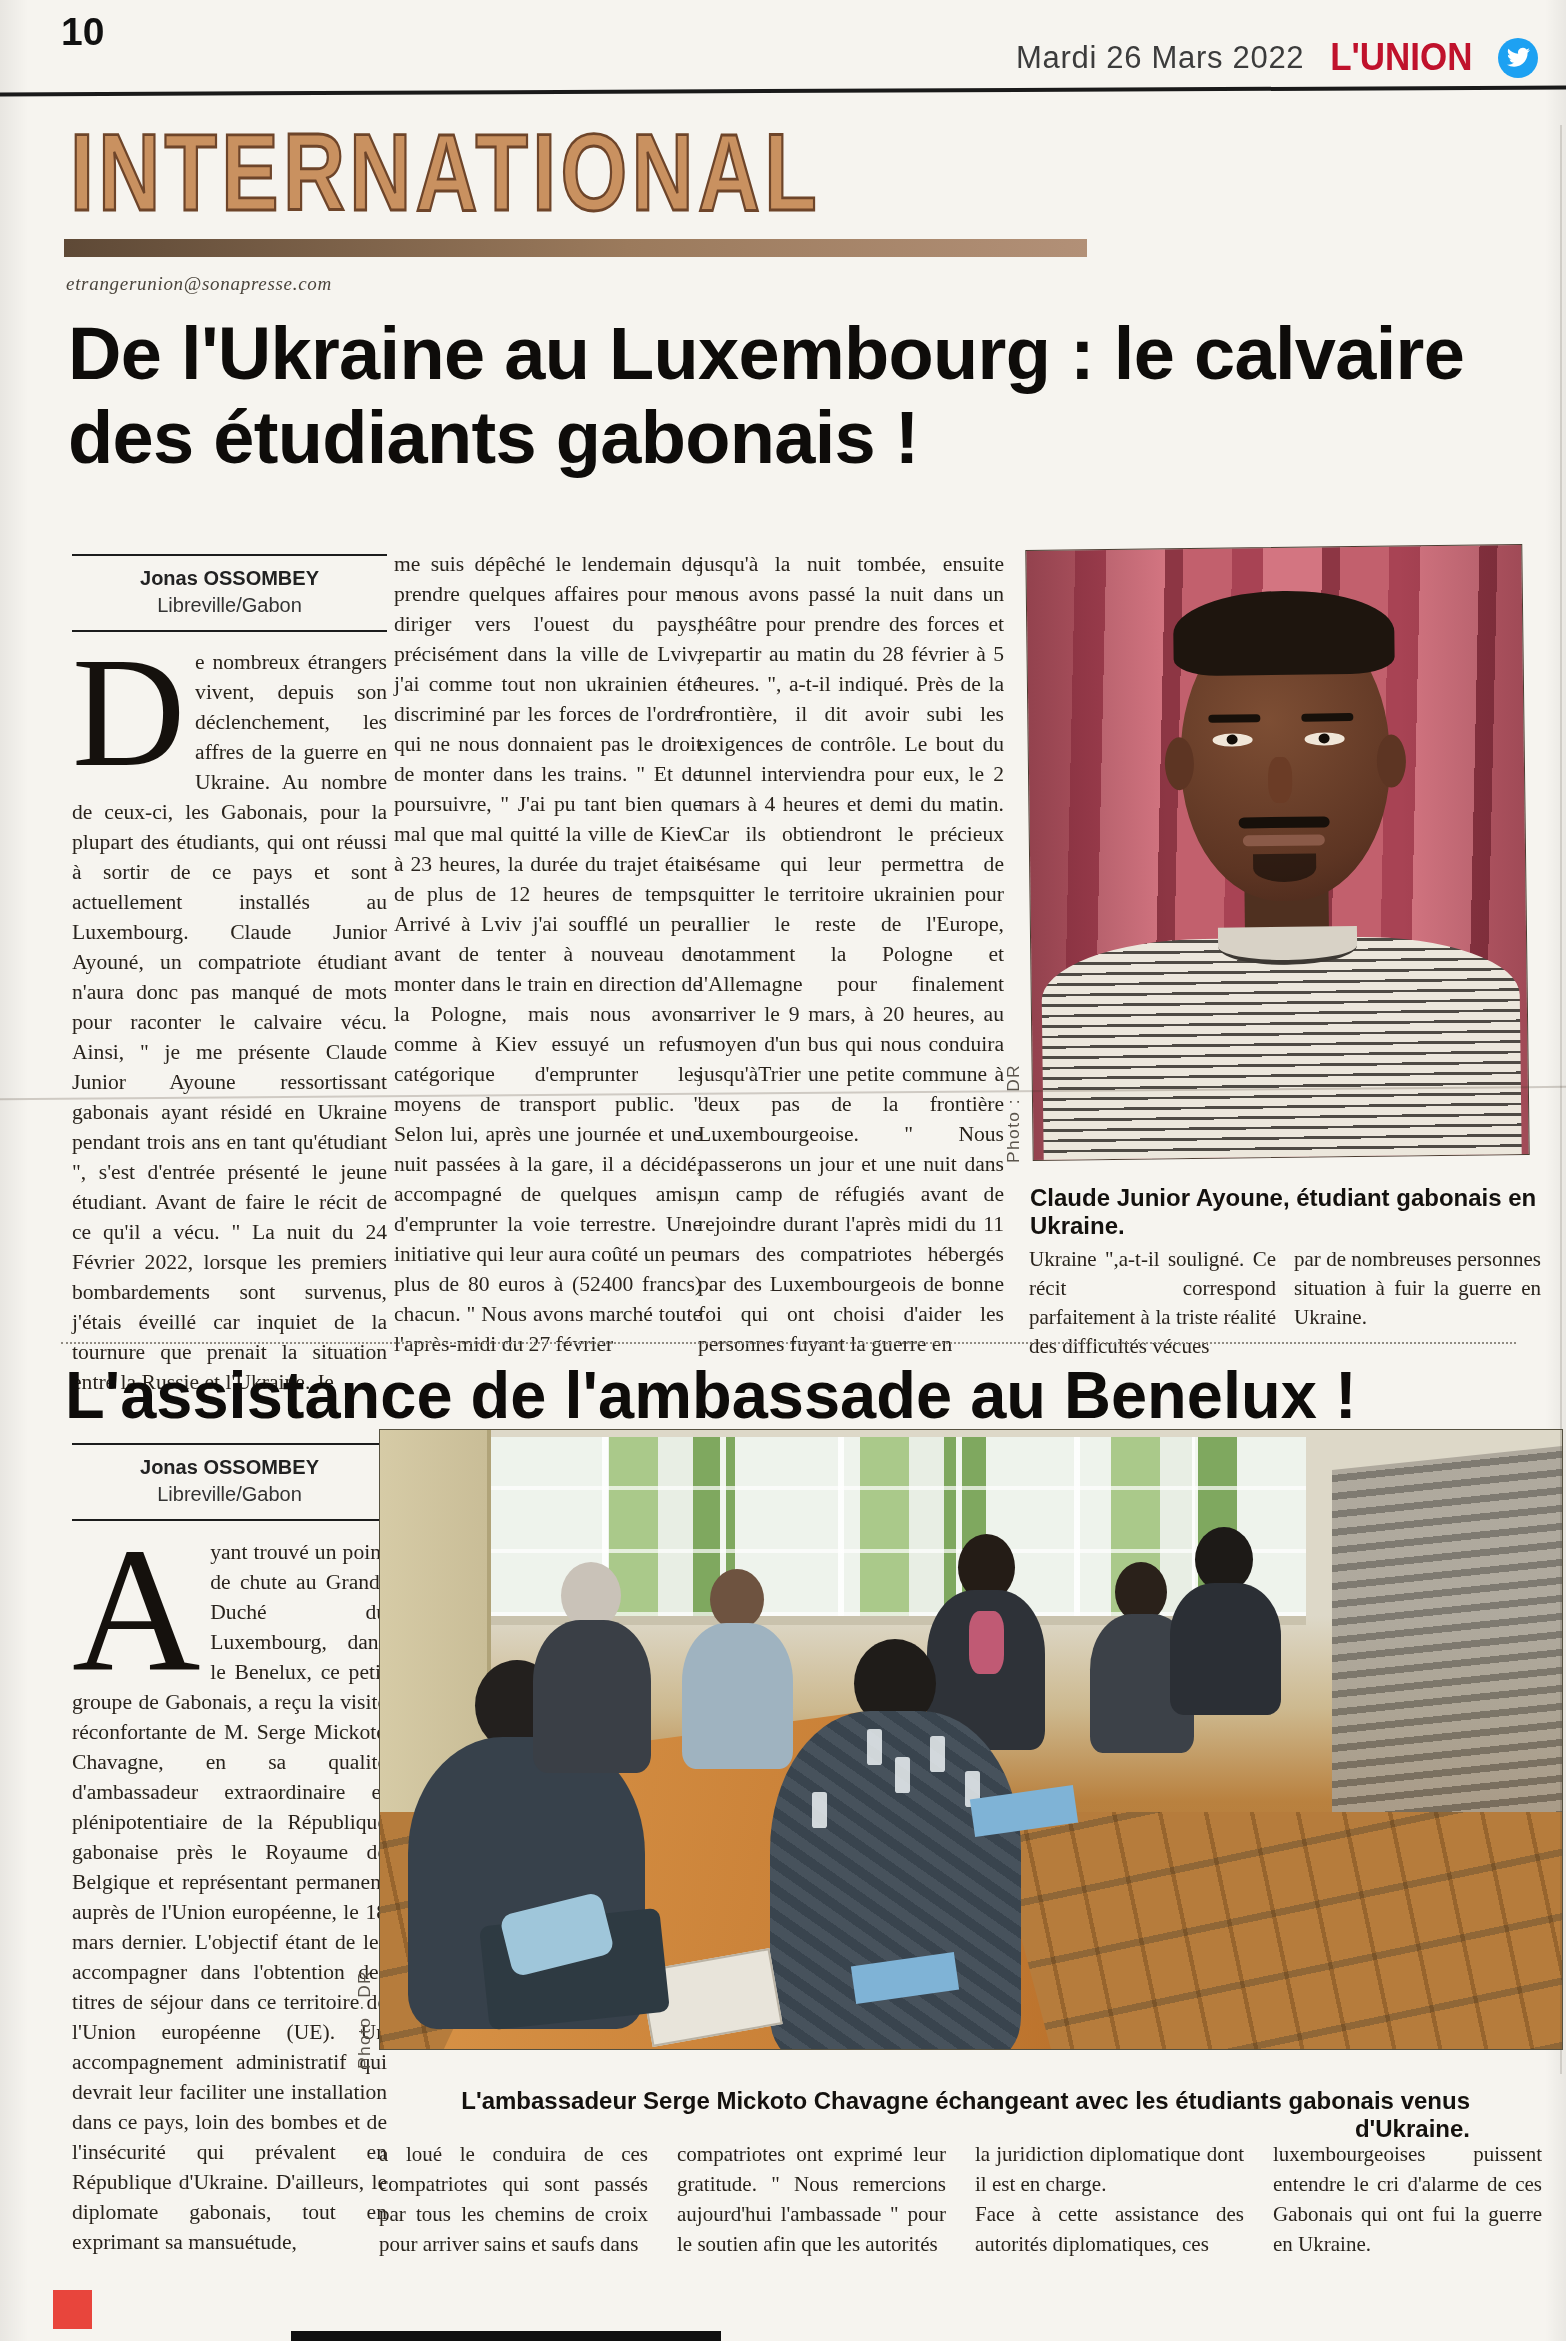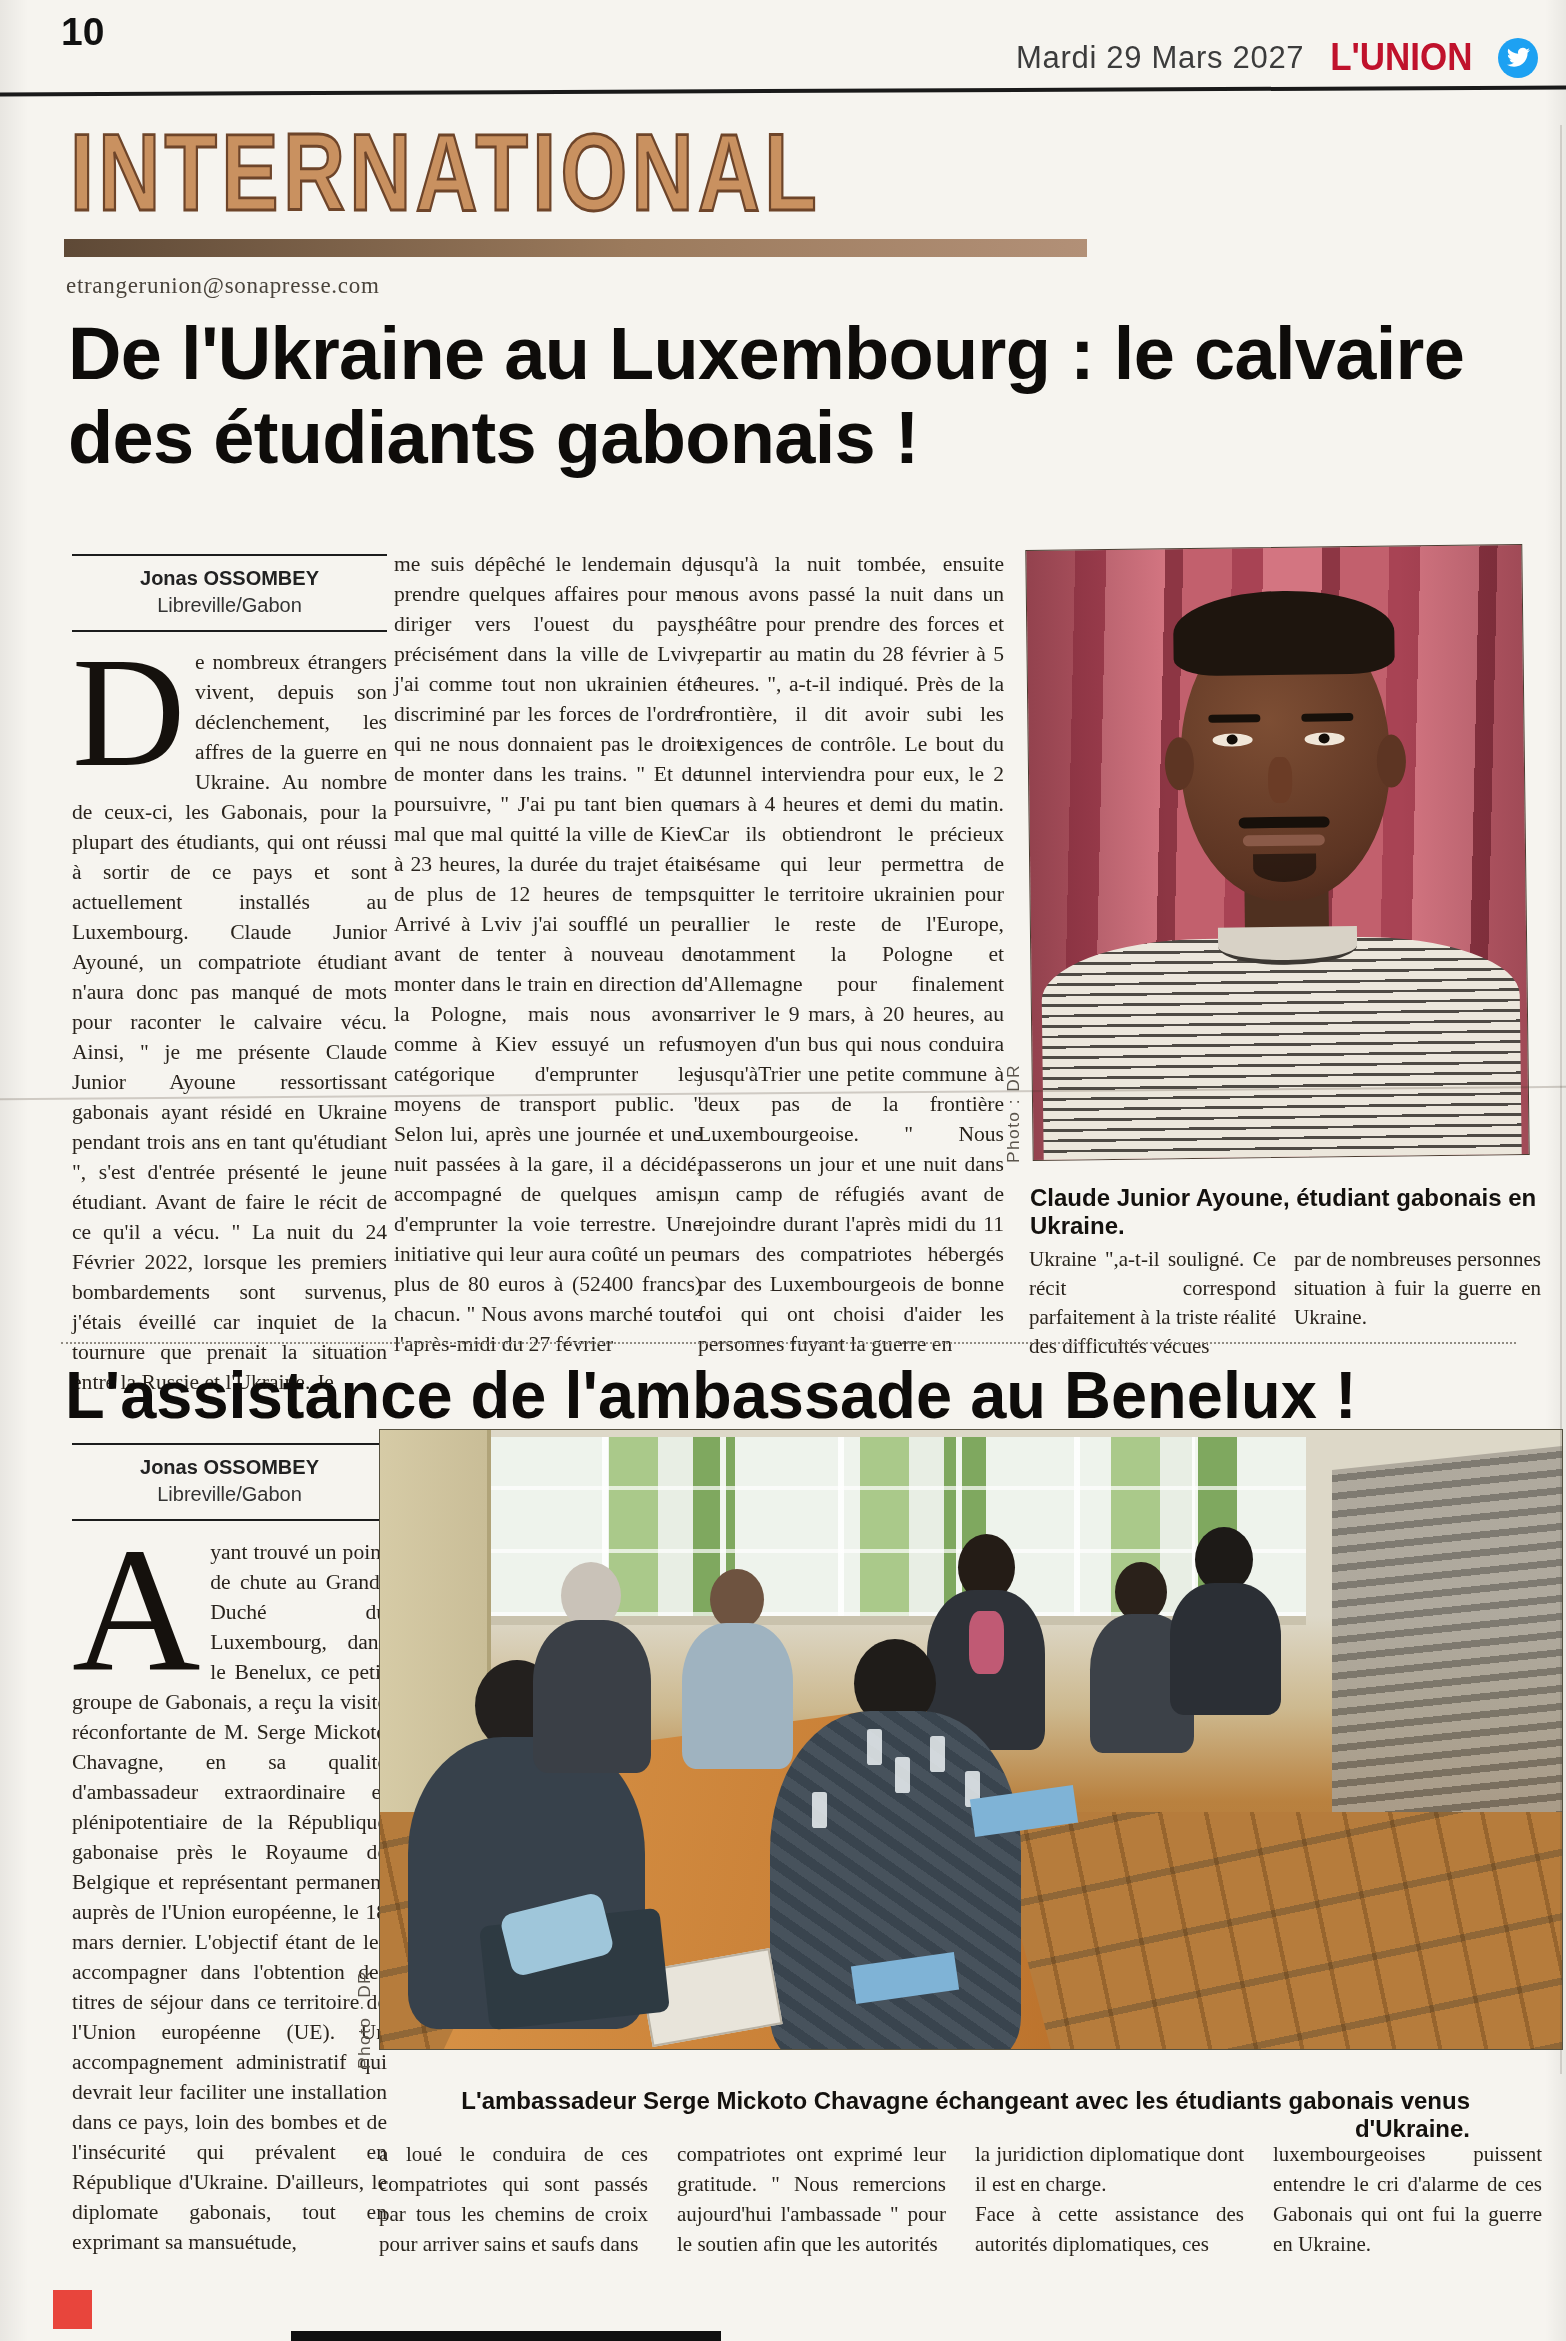--- a/index.html
+++ b/index.html
@@ -30,21 +30,21 @@
 
   
   .section-title {
     left:70px; top:117px;
     font-family:"Liberation Sans",sans-serif; font-weight:bold; font-size:110px; line-height:1;
     color:#c99160; -webkit-text-stroke:2.8px #6e452a; letter-spacing:5.6px;
     transform:scaleX(.78); transform-origin:left top; white-space:nowrap;
   }
   .section-bar { left:64px; top:239px; width:1023px; height:18px;
     background:linear-gradient(90deg,#5e4936,#9b7a5c 55%,#b29077); }
-  .section-email { left:66px; top:273px; font-size:23px; color:#4a443c; letter-spacing:0.7px; }
+  .section-email { left:66px; top:273px; font-style:italic; font-size:19px; color:#4a443c; letter-spacing:0.7px; }
 
   
   .headline1 { left:68px; top:312px; width:1445px;
     font-family:"Liberation Sans",sans-serif; font-weight:bold; font-size:74px; line-height:1.13;
     color:#0e0c0a; letter-spacing:-0.7px; }
 
   
   .byline { width:315px; text-align:center; font-family:"Liberation Sans",sans-serif;
     border-top:2.8px solid #1c1c1c; border-bottom:2.8px solid #1c1c1c; padding:11px 0 12.5px; }
   .byline .name { font-weight:bold; font-size:20px; color:#222; }
@@ -172,21 +172,21 @@
   .bottom-bar { left:291px; top:2331px; width:430px; height:11px; background:#101010; }
   .edge-line { right:4.2px; top:125px; width:2.1px; height:1949px; background:rgba(80,70,60,.18); }
 </style>
 </head>
 <body>
 
 <div class="page">
 
   <div class="abs page-num">10</div>
   <div class="abs header-right">
-    <span class="date">Mardi 29 Mars 2027</span>
+    <span class="date">Mardi 26 Mars 2022</span>
     <span class="brand">L'UNION</span>
     <span class="tw">
       <svg viewBox="0 0 24 24">
           <path d="M23 4.9c-.8.4-1.7.7-2.6.8a4.6 4.6 0 0 0 2-2.5c-.9.5-1.9.9-2.9 1.1a4.5 4.5 0 0 0-7.8 4.1A12.8 12.8 0 0 1 2.4 3.7 4.5 4.5 0 0 0 3.8 9.8c-.7 0-1.4-.2-2-.5v.1a4.5 4.5 0 0 0 3.6 4.4c-.7.2-1.4.2-2 .1a4.5 4.5 0 0 0 4.2 3.1A9.1 9.1 0 0 1 .9 18.9a12.7 12.7 0 0 0 6.9 2c8.3 0 12.9-6.9 12.9-12.9v-.6c.9-.6 1.6-1.4 2.3-2.5z"></path>
         </svg>
     </span>
   </div>
   <div class="abs header-rule"></div>
 
   <div class="abs section-title">INTERNATIONAL</div>

